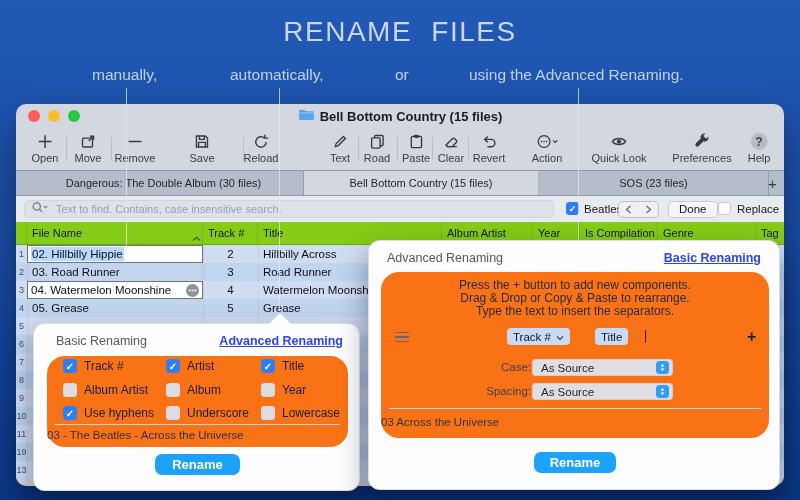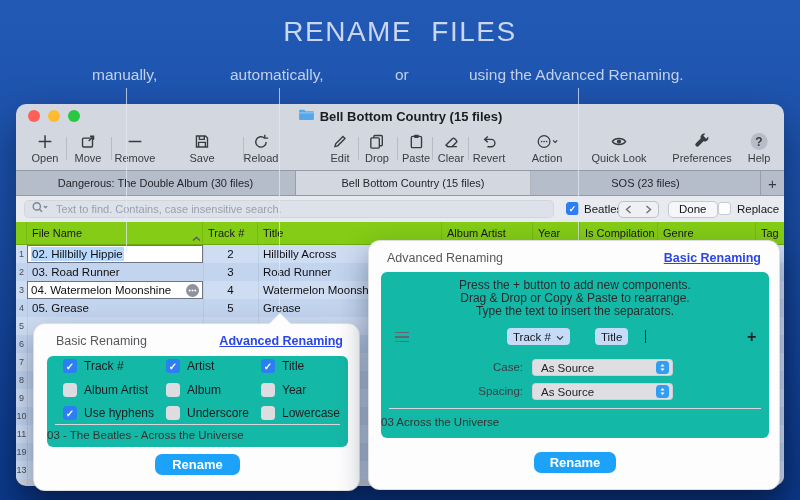--- a/index.html
+++ b/index.html
@@ -25,21 +25,21 @@
     color:#3a3b40;font-size:11px;white-space:nowrap;}
   .tb-item svg{display:block;}
   .tb-sep{position:absolute;top:9px;width:1px;height:23px;background:rgba(0,0,0,.12);}
   .help-badge{width:17px;height:17px;border-radius:50%;background:#b7bcc6;color:#3b3c41;
     font-size:12px;font-weight:bold;display:flex;align-items:center;justify-content:center;}
   .help-badge::after{content:"?";}
   
   .tabbar{position:absolute;left:0;top:66px;width:100%;height:26px;background:#b5bcca;
     border-top:1px solid rgba(0,0,0,.18);border-bottom:1px solid rgba(0,0,0,.18);}
   .tab{position:absolute;top:0;height:100%;display:flex;align-items:center;justify-content:center;
-    font-size:11px;color:#24262c;border-right:1px solid rgba(0,0,0,.16);overflow:hidden;white-space:nowrap;}
+    font-size:11px;color:#24262c;border-right:1px solid rgba(0,0,0,.16);overflow:hidden;white-space:nowrap;margin-left:8px;}
   .tab.active{background:#d3d7e0;}
   .tab-add{position:absolute;top:0;height:100%;display:flex;align-items:center;justify-content:center;
     font-size:15px;color:#3a3b40;}
   
   .searchrow{position:absolute;left:0;top:92px;width:100%;height:26px;background:#e7eaef;}
   .search-field{position:absolute;left:8px;top:4px;width:530px;height:18px;border-radius:5px;background:#dde2ea;
     display:flex;align-items:center;padding:0 6px;gap:5px;border:1px solid rgba(0,0,0,.05);}
   .search-field input{border:none;outline:none;background:transparent;flex:1;font-size:11px;color:#333;
     font-family:"Liberation Sans",sans-serif;}
   .search-field input::placeholder{color:#99a0ac;}
@@ -70,37 +70,37 @@
   .edit-field{position:absolute;left:11px;top:0;width:176px;height:18px;background:#fff;border:1.5px solid #6e7585;
     display:flex;align-items:center;padding:0 3px;gap:3px;}
   .sel{background:#b7d9fd;padding:0 1px;line-height:14px;}
   
   .popover{position:absolute;background:#fdfdfe;border-radius:12px;border:1px solid rgba(0,0,0,.12);
     box-shadow:0 14px 30px rgba(8,18,48,.42);z-index:40;}
   .pop-tip{position:absolute;top:-11px;width:0;height:0;border-left:12px solid transparent;
     border-right:12px solid transparent;border-bottom:12px solid #fdfdfe;}
   .pop-head{position:absolute;top:10px;font-size:12.5px;color:#58585c;}
   .pop-link{position:absolute;top:10px;font-size:12.5px;font-weight:600;color:#2b46e8;text-decoration:underline;}
-  .panel{position:absolute;background:#14b8a6;border-radius:6px;padding-left:8px;}
+  .panel{position:absolute;background:#f97316;border-radius:18px;padding-left:8px;}
   .pcb-row{position:absolute;display:flex;align-items:center;gap:7px;font-size:12px;color:#1b1c20;white-space:nowrap;}
   .pcb{width:14px;height:14px;border-radius:3.5px;background:#dcdce1;display:inline-flex;align-items:center;justify-content:center;flex:none;}
   .pcb.checked{background:#2e7ef3;}
   .pcb.checked::after{content:"✓";color:#fff;font-size:10px;font-weight:bold;}
   .divider{position:absolute;left:8px;right:8px;height:1px;background:#d8d8dc;}
   .preview{position:absolute;left:0;width:100%;text-align:left;font-size:11.5px;color:#333;}
   .rename-btn{position:absolute;height:21px;background:#1da2fa;border-radius:7px;color:#fff;font-size:13px;
     font-weight:bold;display:flex;align-items:center;justify-content:center;}
   .instr{position:absolute;left:0;width:100%;text-align:center;font-size:12px;line-height:12.5px;color:#2b2b2e;}
   .chip{position:absolute;height:17px;background:#c6dbf7;border-radius:4px;font-size:11.5px;color:#15171c;
     display:flex;align-items:center;justify-content:center;gap:5px;padding:0 6px;}
   .caret-line{position:absolute;width:1px;height:13px;background:#222;}
   .hamburger{position:absolute;width:14px;height:10px;border-top:1.6px solid #636670;border-bottom:1.6px solid #636670;}
   .hamburger::after{content:"";position:absolute;left:0;top:3.2px;width:14px;height:1.6px;background:#636670;}
   .plus-comp{position:absolute;font-size:16px;font-weight:bold;color:#222;line-height:17px;}
-  .dd-label{position:absolute;width:142px;text-align:right;font-size:11.5px;color:#3c3e44;line-height:17px;}
+  .dd-label{position:absolute;width:142px;text-align:right;font-size:11.5px;color:#3c3e44;line-height:17px;margin-left:8px;}
   .dropdown{position:absolute;width:141px;height:17px;background:#dfdfe3;border-radius:4px;border:1px solid rgba(0,0,0,.07);
     font-size:11.5px;color:#232428;display:flex;align-items:center;padding:0 3px 0 8px;}
   .dropdown .dd-val{flex:1;}
   .stepper{width:13px;height:13px;border-radius:3.5px;background:#2f9ff5;display:flex;align-items:center;justify-content:center;flex:none;}
 </style>
 </head>
 <body>
 
 <div class="stage">
 
@@ -173,30 +173,30 @@
             </svg>
           </span>
         <span>Reload</span>
       </div>
       <div class="tb-item" style="left:324px">
         <span>
             <svg width="17" height="17" viewBox="0 0 16 16" fill="none" stroke="#3a3b40" stroke-width="1.3">
               <path d="M3.2 12.8l.7-2.6 6.9-6.9 1.9 1.9-6.9 6.9-2.6.7z"></path>
             </svg>
           </span>
-        <span>Edit</span>
+        <span>Text</span>
       </div>
       <div class="tb-item" style="left:361px">
         <span>
             <svg width="17" height="17" viewBox="0 0 16 16" fill="none" stroke="#3a3b40" stroke-width="1.3">
               <rect x="5.4" y="2.4" width="8" height="9.6" rx="1"></rect>
               <rect x="2.6" y="4.6" width="8" height="9.6" rx="1" fill="#d3d7e0"></rect>
             </svg>
           </span>
-        <span>Drop</span>
+        <span>Road</span>
       </div>
       <div class="tb-item" style="left:400px">
         <span>
             <svg width="17" height="17" viewBox="0 0 16 16" fill="none" stroke="#3a3b40" stroke-width="1.3">
               <rect x="3.2" y="3.2" width="9.6" height="10.6" rx="1.2"></rect>
               <rect x="5.8" y="1.6" width="4.4" height="3" rx="0.8" fill="#3a3b40" stroke="none"></rect>
             </svg>
           </span>
         <span>Paste</span>
       </div>

